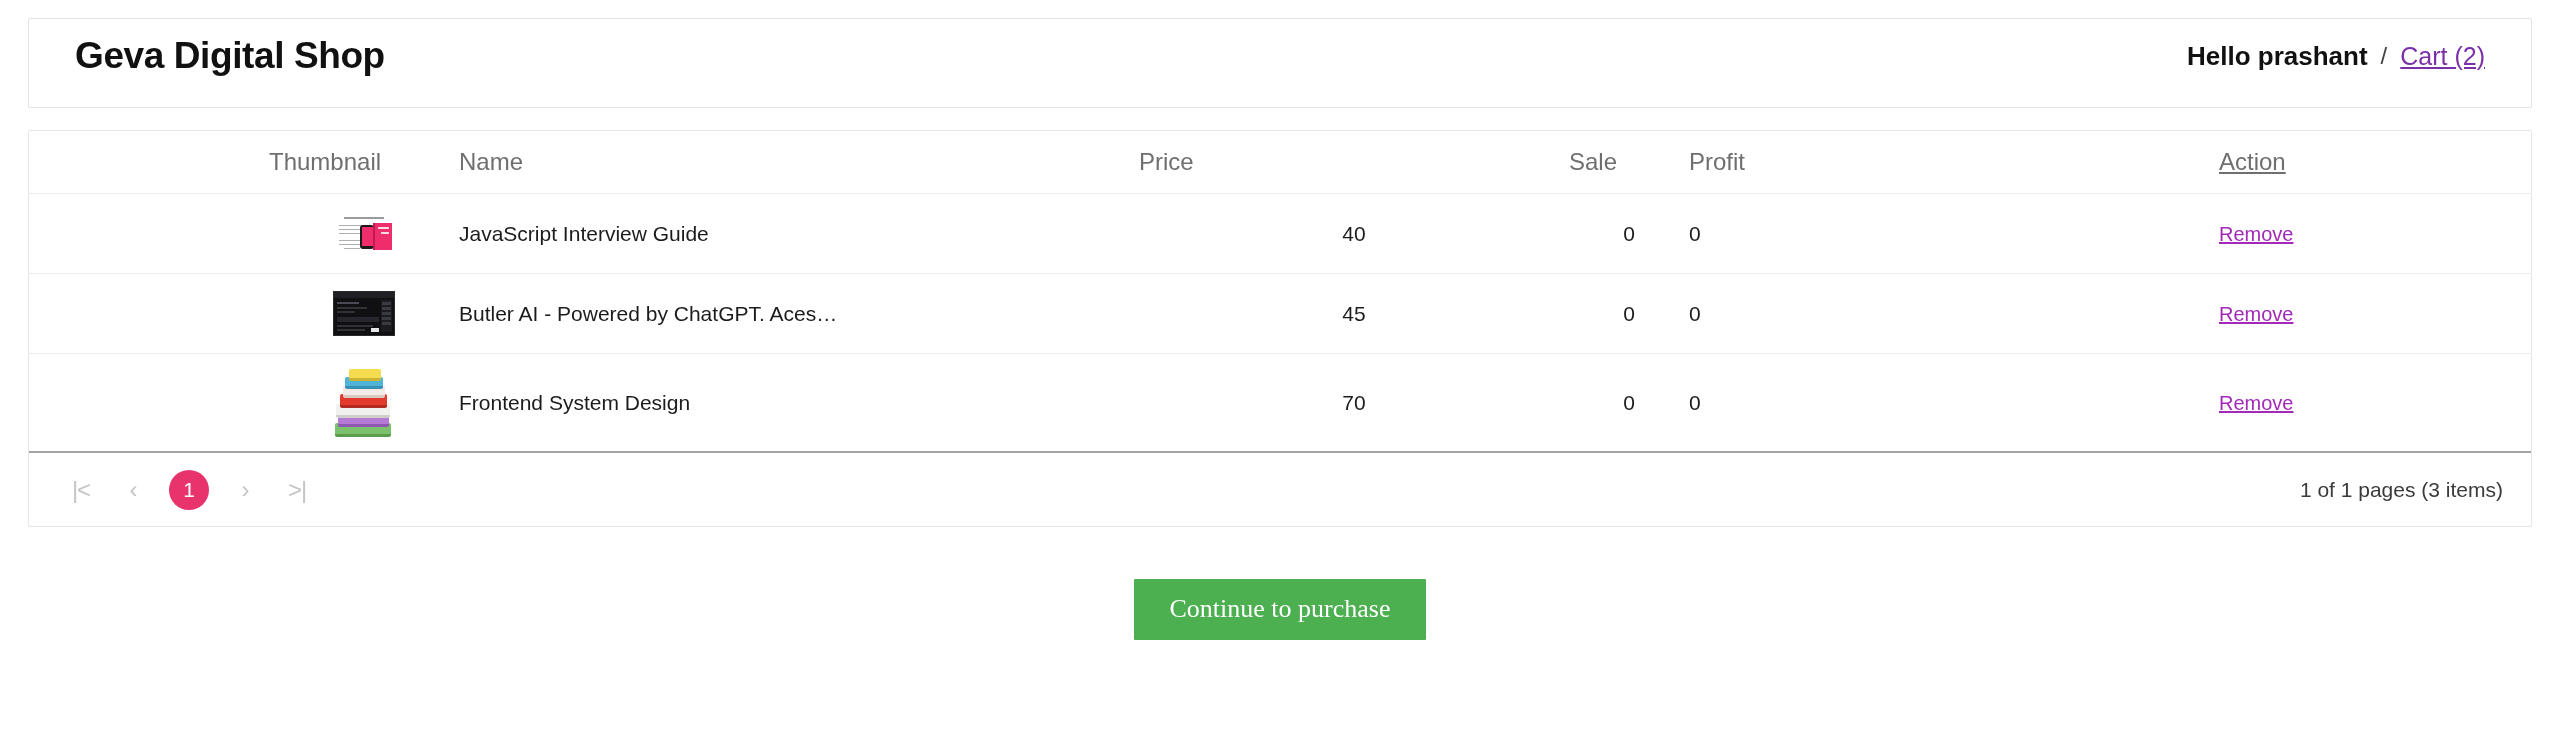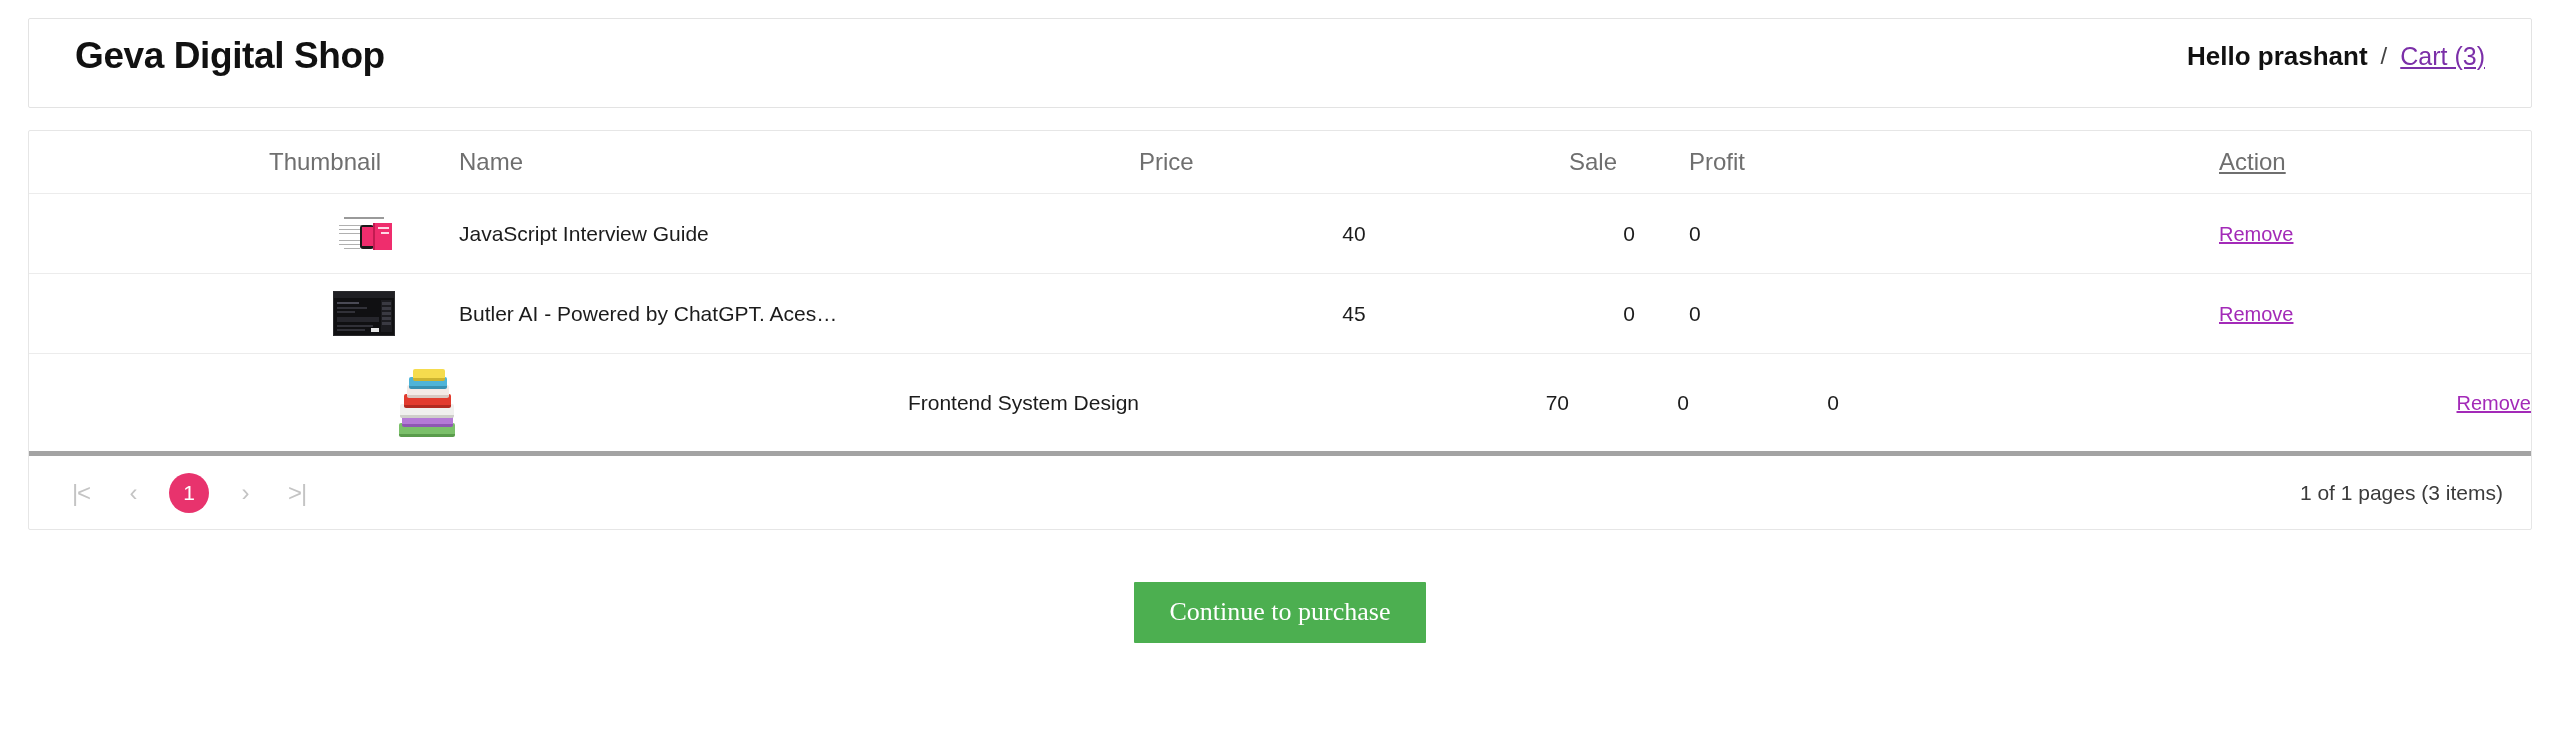--- a/index.html
+++ b/index.html
@@ -92,21 +92,21 @@
   }
   table.cart-table td {
     font-size: 21px;
     color: #1c1c1c;
     padding: 0;
     vertical-align: middle;
     border-bottom: 1px solid #ececec;
   }
   tr.data-row td { height: 79px; }
   tr.data-row.tall td { height: 97px; }
-  tr.data-row:last-child td { border-bottom: 5px solid #a3a3a3; text-align: right; }
+  tr.data-row:last-child td { border-bottom: 2px solid #a3a3a3; }
 
   
   .col-pad    { width: 240px; }
   .col-thumb  { width: 190px; }
   .col-name   { width: 680px; }
   .col-price  { width: 430px; }
   .col-sale   { width: 120px; }
   .col-profit { width: 150px; }
   .col-space  { width: 380px; }
   .col-action { width: auto; }
@@ -291,21 +291,21 @@
 </head>
 <body>
 
 <div class="page">
 
   <div class="header-card">
     <div class="shop-title">Geva Digital Shop</div>
     <div class="header-right">
       <span class="greeting">Hello prashant</span>
       <span class="sep">/</span>
-      <a class="cart-link">Cart (3)</a>
+      <a class="cart-link">Cart (2)</a>
     </div>
   </div>
 
   <div class="table-card">
     <table class="cart-table">
       <colgroup>
         <col class="col-pad">
         <col class="col-thumb">
         <col class="col-name">
         <col class="col-price">

